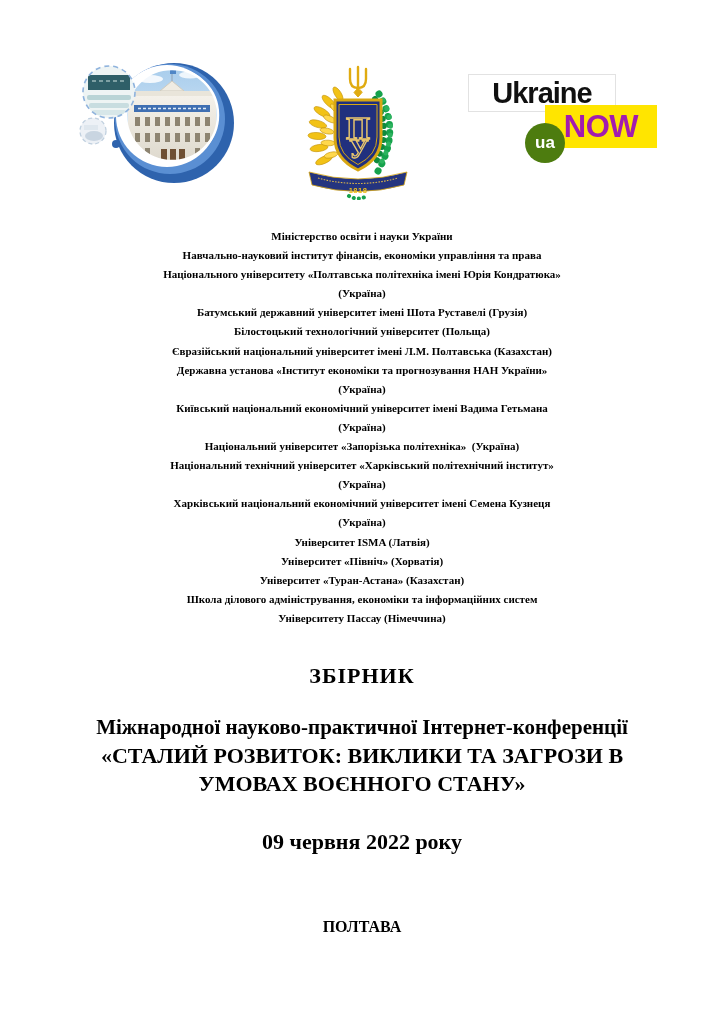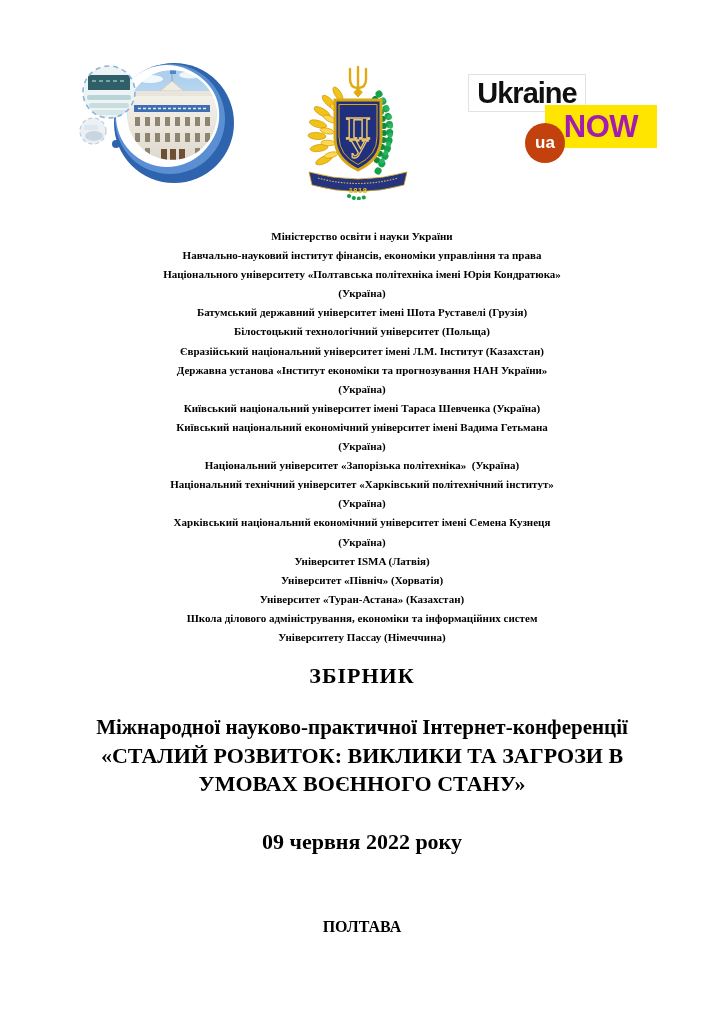--- a/index.html
+++ b/index.html
@@ -12,36 +12,36 @@
     font-family: "Liberation Serif", serif;
     color: #000;
   }
   
   .logo-row { position:absolute; left:0; top:0; width:724px; height:210px; }
   .logo-left   { position:absolute; left:78px;  top:55px; }
   .logo-center { position:absolute; left:291px; top:60px; }
   .logo-right  { position:absolute; left:463px; top:70px; width:196px; height:125px; }
 
   .un-box {
-    position:absolute; left:5px; top:4px; width:118px; height:38px;
+    position:absolute; left:5px; top:4px; width:148px; height:38px;
     background:#fff; border:1px solid #e2e2e2; box-sizing:border-box;
     display:flex; align-items:center; justify-content:center;
     font-family:"Liberation Sans", sans-serif; font-weight:bold;
     font-size:29px; letter-spacing:-1px; color:#101010; z-index:1;
   }
   .now-box {
     position:absolute; left:82px; top:35px; width:112px; height:43px;
     background:#ffe500;
     display:flex; align-items:center; justify-content:center;
     font-family:"Liberation Sans", sans-serif; font-weight:bold;
     font-size:31px; letter-spacing:-0.5px; color:#a21caf; z-index:2;
   }
   .ua-circle {
     position:absolute; left:62px; top:53px; width:40px; height:40px;
-    border-radius:50%; background:#c2410c;
+    border-radius:50%; background:#4d7c0f;
     display:flex; align-items:center; justify-content:center;
     font-family:"Liberation Sans", sans-serif; font-weight:bold;
     font-size:17px; color:#ffffff; z-index:3;
   }
 
   
   .center-text { position:absolute; left:40px; right:40px; text-align:center; }
   .institutions { top:227px; font-weight:bold; font-size:11px; line-height:19.1px; }
   .zbirnyk      { top:663px; font-weight:bold; font-size:22px; letter-spacing:1px; }
   .conf-sub     { top:715px; font-weight:bold; font-size:21px; }
@@ -191,24 +191,23 @@
     </div>
   </div>
 
   <div class="center-text institutions">
     <div>Міністерство освіти і науки України</div>
     <div>Навчально-науковий інститут фінансів, економіки управління та права</div>
     <div>Національного університету «Полтавська політехніка імені Юрія Кондратюка»</div>
     <div>(Україна)</div>
     <div>Батумський державний університет імені Шота Руставелі (Грузія)</div>
     <div>Білостоцький технологічний університет (Польща)</div>
-    <div>Євразійський національний університет імені Л.М. Інститут (Казахстан)</div>
+    <div>Євразійський національний університет імені Л.М. Полтавська (Казахстан)</div>
     <div>Державна установа «Інститут економіки та прогнозування НАН України»</div>
     <div>(Україна)</div>
-    <div>Київський національний університет імені Тараса Шевченка (Україна)</div>
     <div>Київський національний економічний університет імені Вадима Гетьмана</div>
     <div>(Україна)</div>
     <div>Національний університет «Запорізька політехніка»&nbsp; (Україна)</div>
     <div>Національний технічний університет «Харківський політехнічний інститут»</div>
     <div>(Україна)</div>
     <div>Харківський національний економічний університет імені Семена Кузнеця</div>
     <div>(Україна)</div>
     <div>Університет ISMA (Латвія)</div>
     <div>Університет «Північ» (Хорватія)</div>
     <div>Університет «Туран-Астана» (Казахстан)</div>

